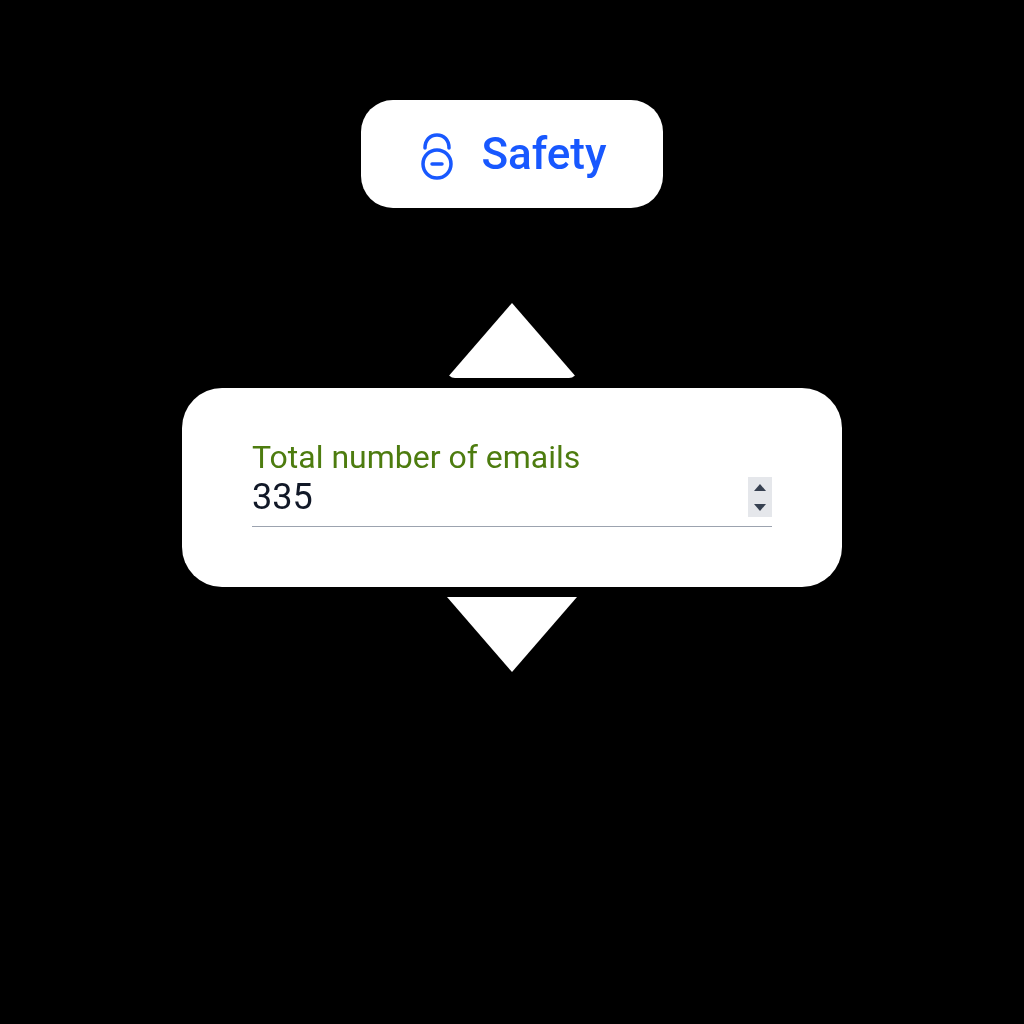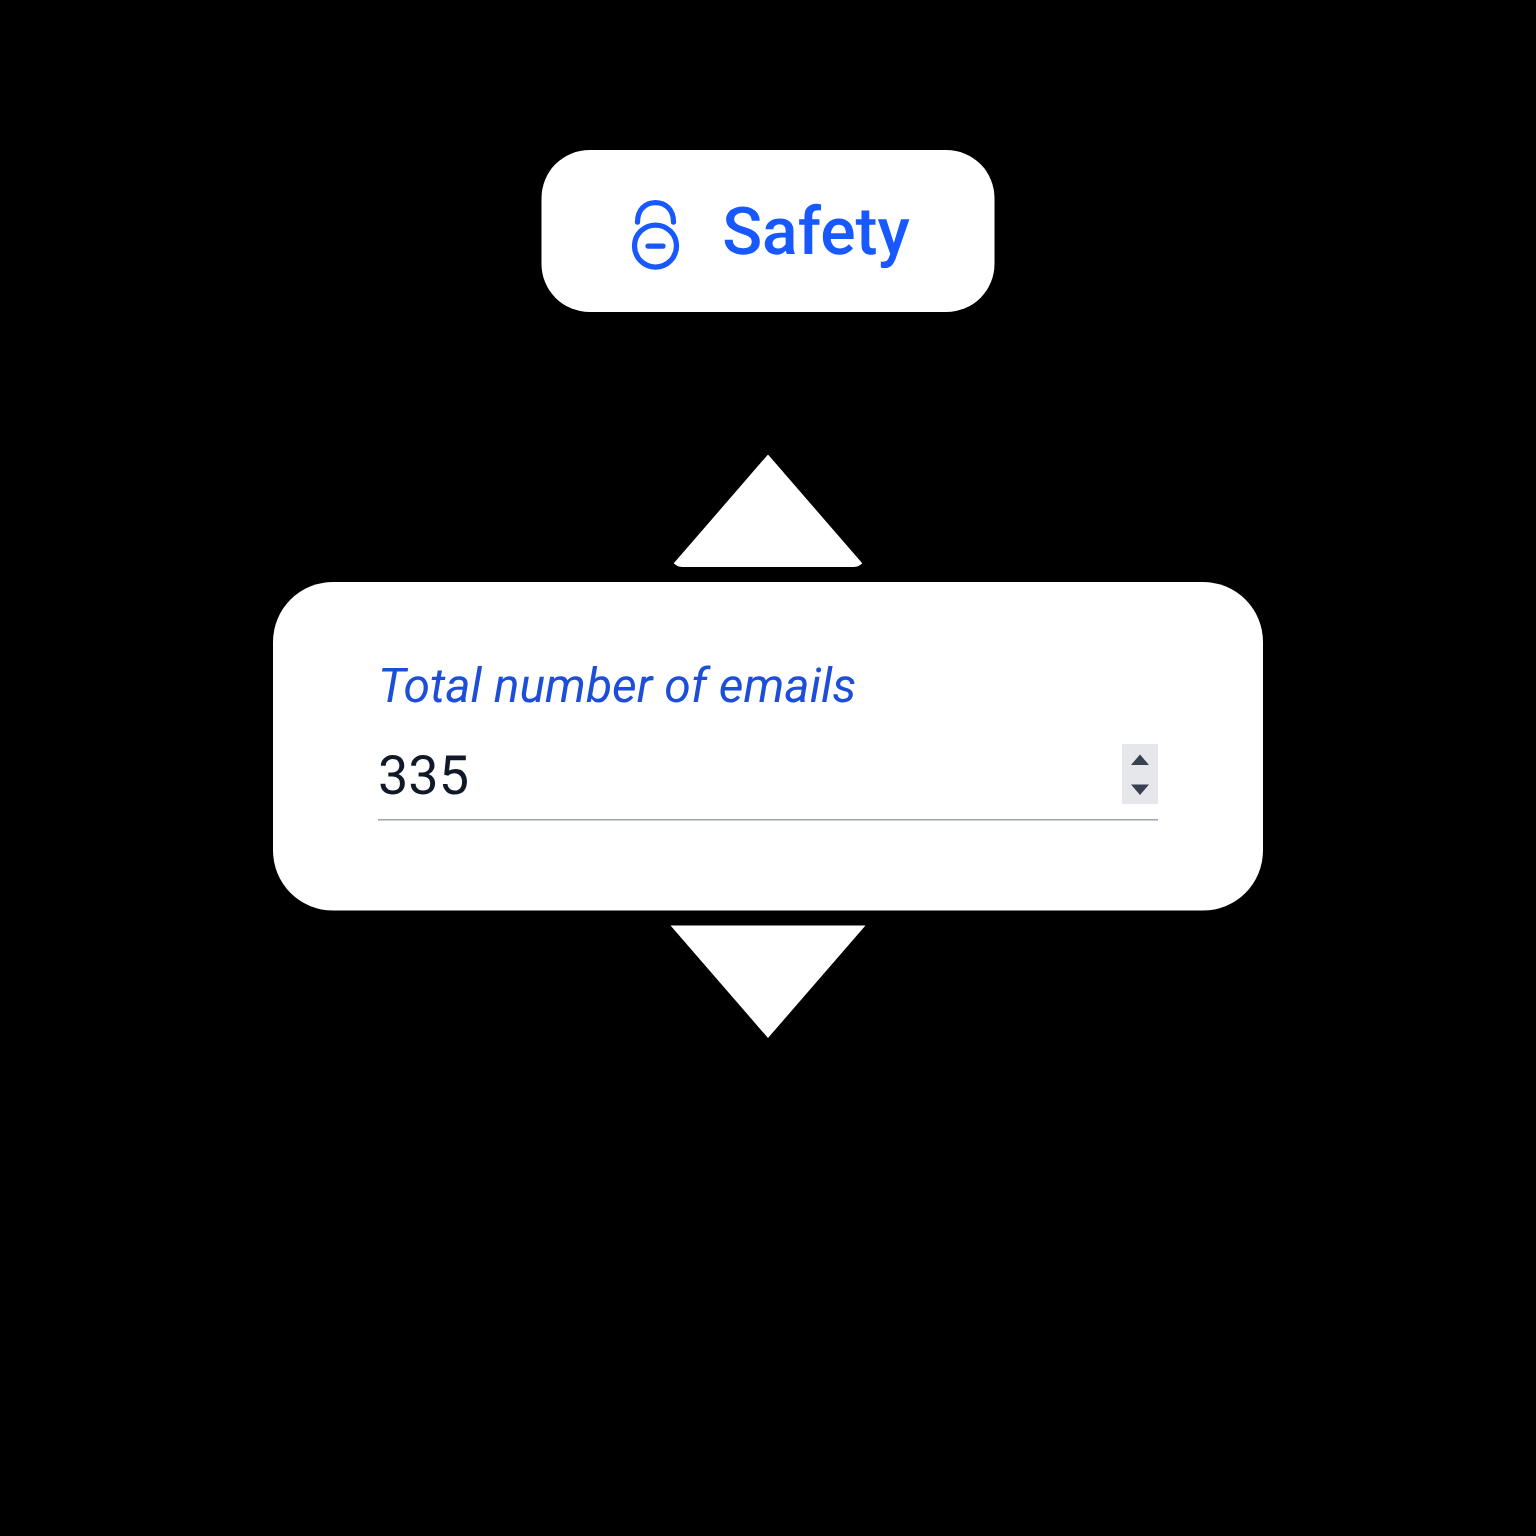--- a/index.html
+++ b/index.html
@@ -45,29 +45,27 @@
       border-radius: 8px;
     }
     .card {
       background: #fff;
       border-radius: 40px;
       width: 660px;
       padding: 50px 70px 60px 70px;
       margin-top: 10px;
     }
     .field-label {
-      color: #1d4ed8;
+      color: #4d7c0f;
       font-size: 32px;
       font-weight: 400;
-      margin-bottom: 20px;
-      font-style: italic;
     }
     .input-row {
       display: flex;
-      align-items: flex-start;
+      align-items: center;
       border-bottom: 1px solid #9CA3AF;
       padding-bottom: 8px;
     }
     .number-input {
       flex: 1;
       border: none;
       outline: none;
       font-size: 36px;
       font-weight: 400;
       color: #111827;

